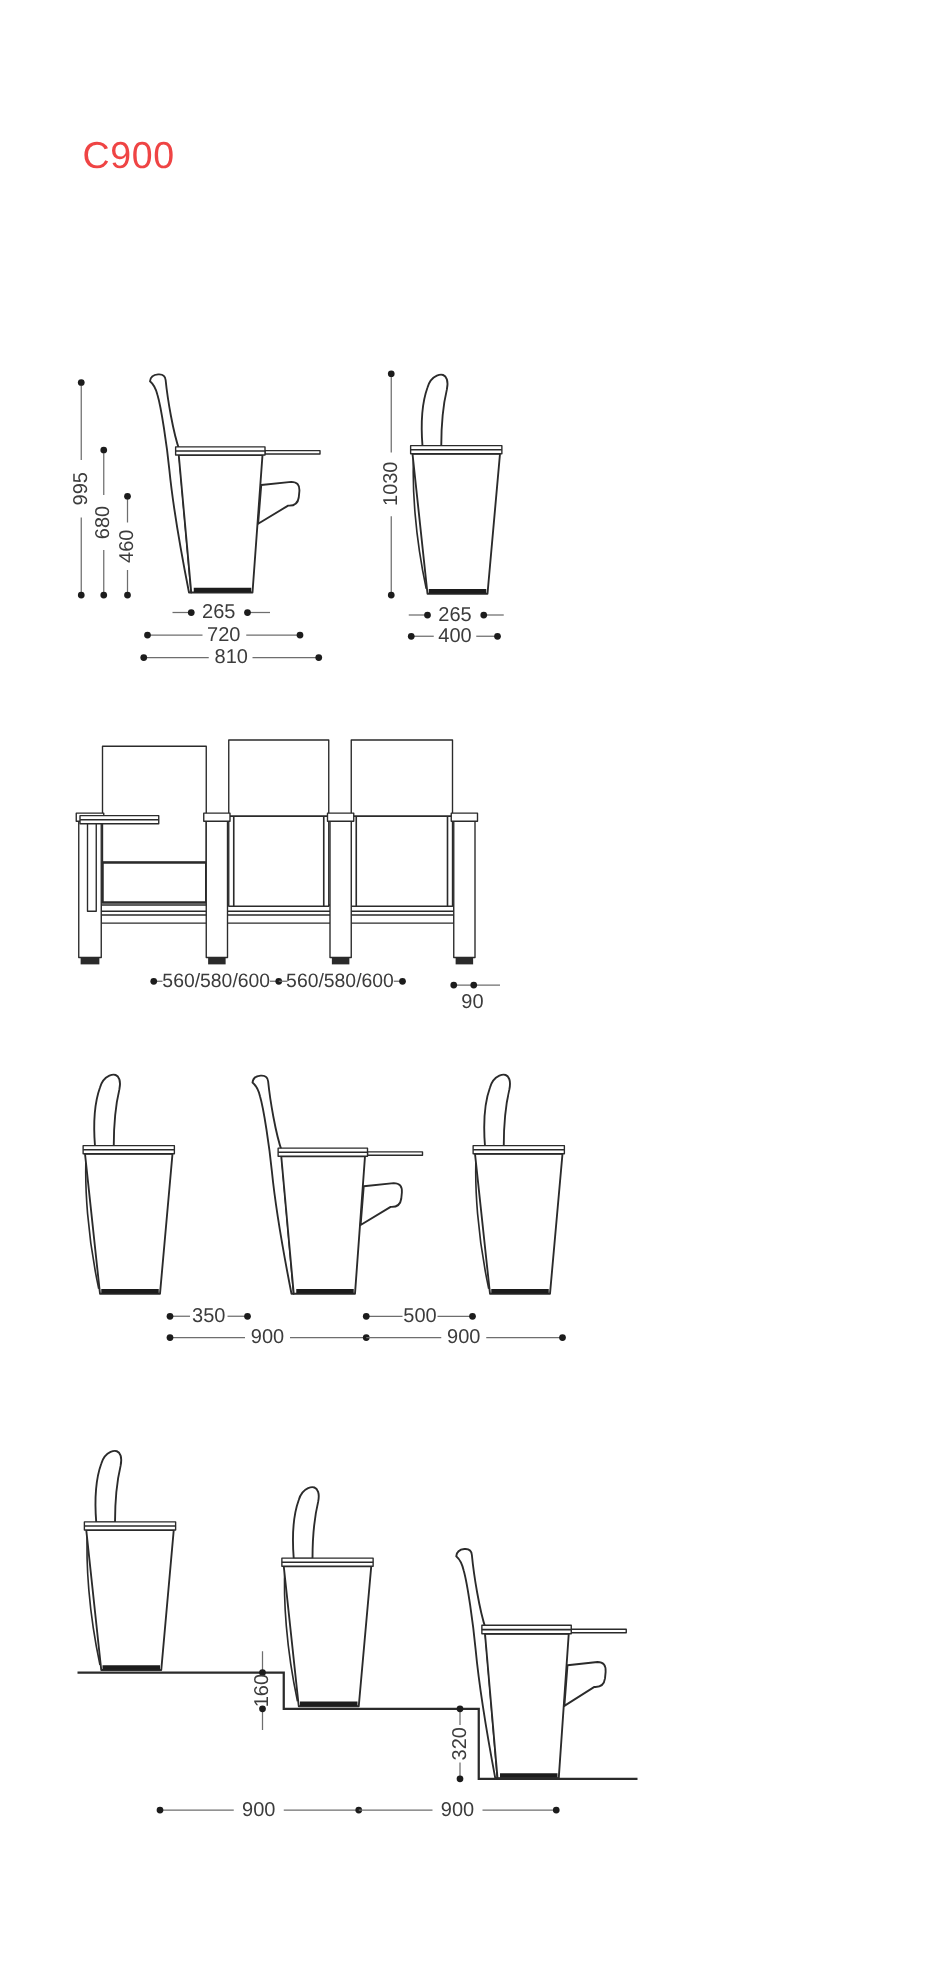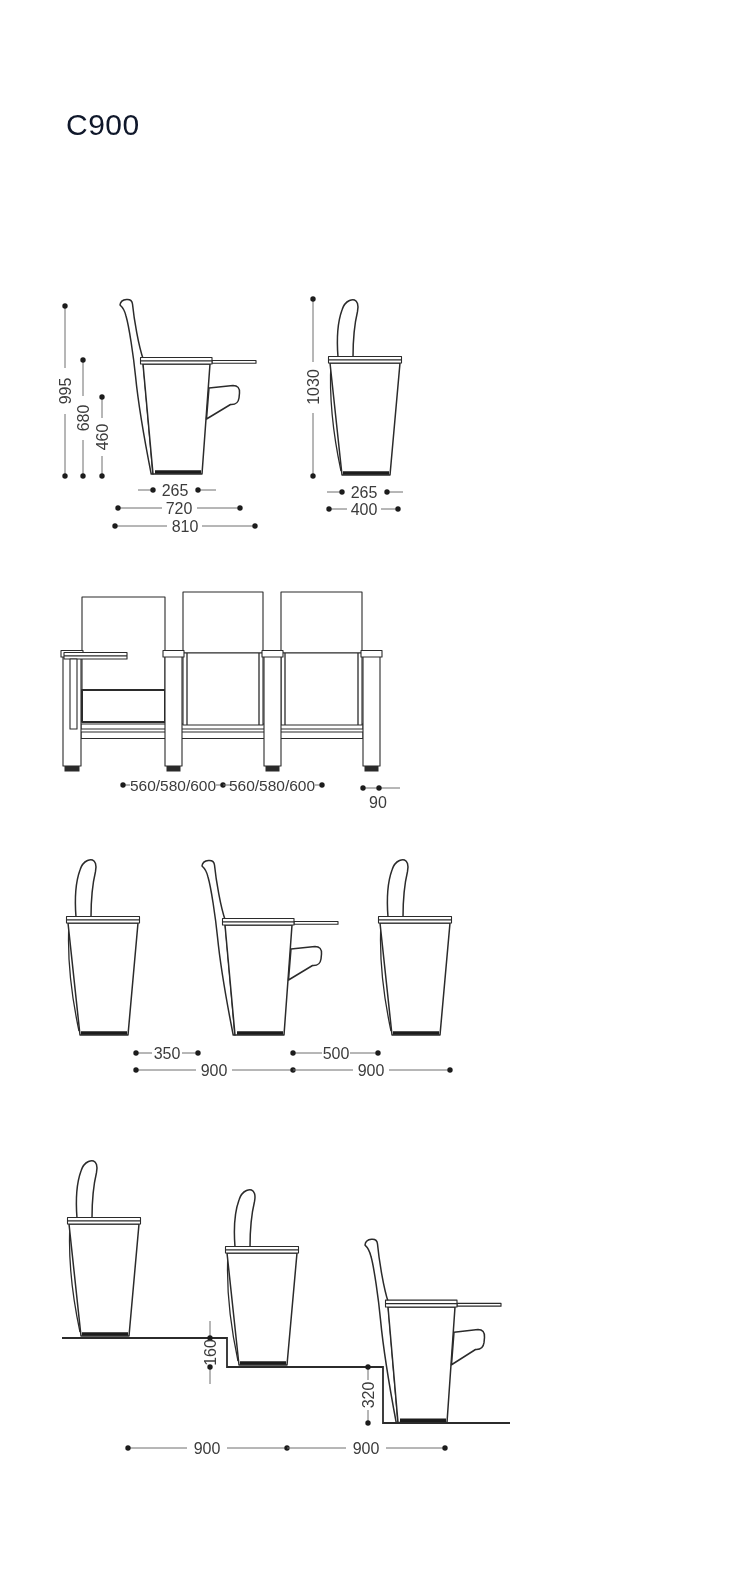--- a/index.html
+++ b/index.html
@@ -1,17 +1,17 @@
 <!DOCTYPE html>
 <html><head>
 <meta charset="utf-8">
 <style>
   html,body{margin:0;padding:0;background:#ffffff;}
   body{width:750px;height:1587px;position:relative;font-family:"Liberation Sans",sans-serif;overflow:hidden;}
-  .page-title{position:absolute;left:66px;top:108px;font-size:30px;letter-spacing:.5px;color:#0f172a;}
+  .page-title{position:absolute;left:66px;top:108px;font-size:30px;letter-spacing:.5px;color:#ef4444;}
   svg{position:absolute;left:0;top:0;}
   .cf{fill:#ffffff;stroke:#2b2b2b;stroke-width:1.5;stroke-linejoin:round;}
   .thin{stroke-width:1.1;}
   .cl{fill:none;stroke:#2b2b2b;stroke-width:1.3;}
   .base{stroke:#1c1c1c;stroke-width:3.5;}
   .dim{stroke:#6e6e6e;stroke-width:1;}
   .floor{fill:none;stroke:#2b2b2b;stroke-width:1.8;stroke-linejoin:miter;}
   .dot{fill:#1c1c1c;stroke:none;}
   .foot{fill:#2a2a2a;stroke:none;}
   text.dl{font-family:"Liberation Sans",sans-serif;font-size:16px;fill:#3c3c3c;text-anchor:middle;dominant-baseline:central;}

